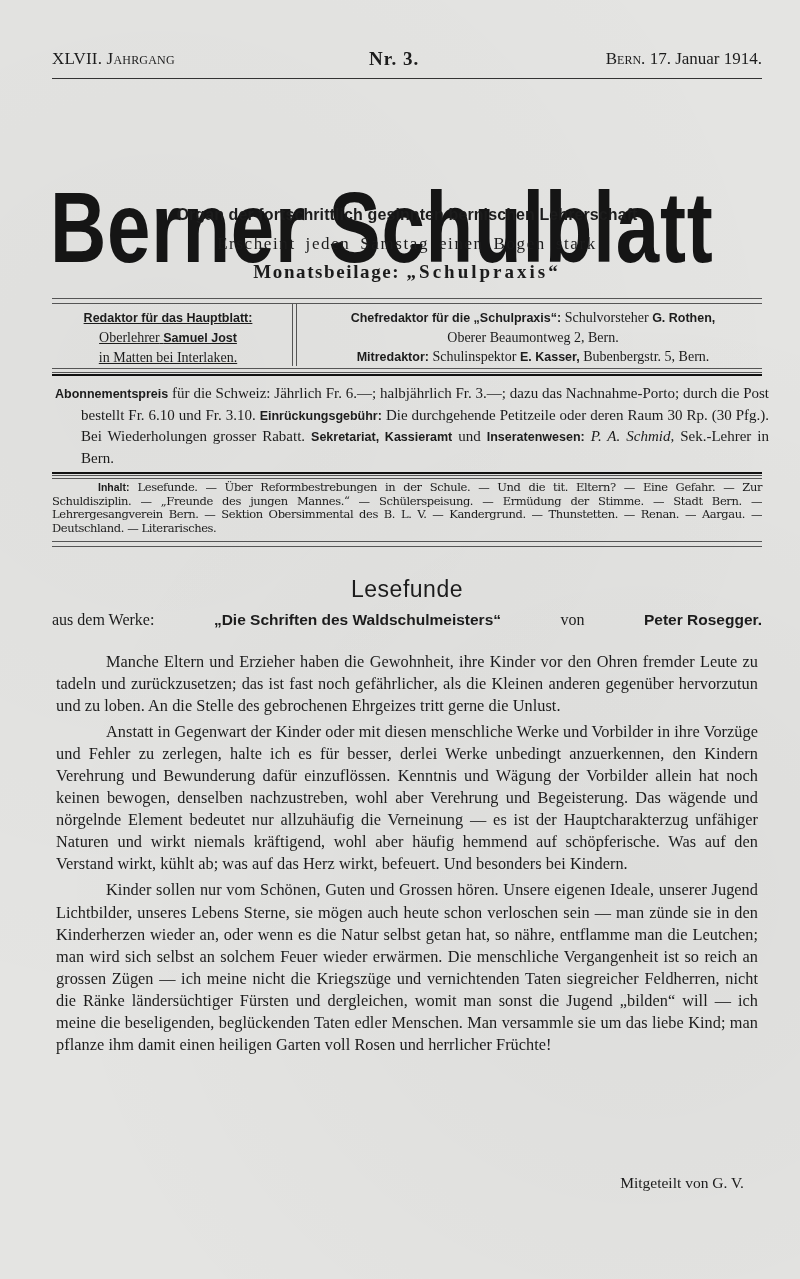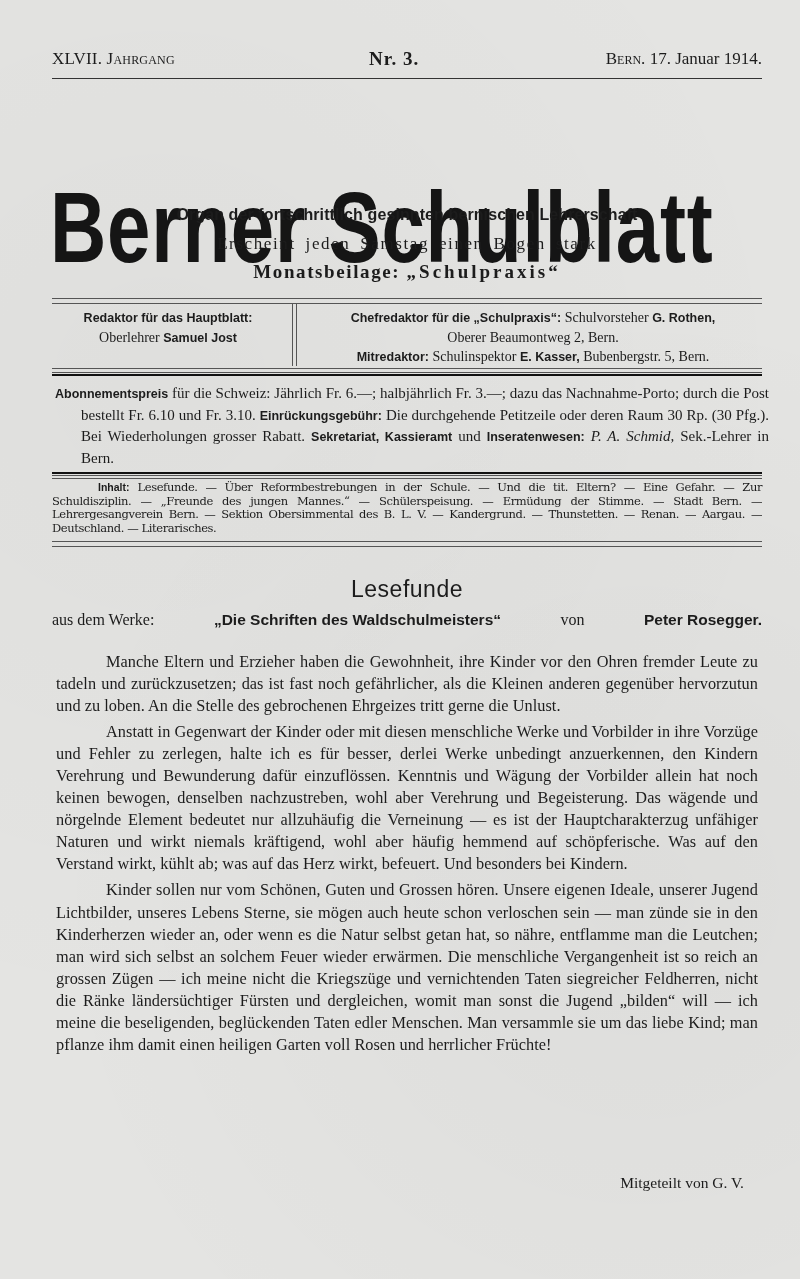--- a/index.html
+++ b/index.html
@@ -50,21 +50,21 @@
     font-weight: bold; font-size: 19px; line-height: 26px; letter-spacing: 1.6px;
   }
   .subtitle3 .spaced { letter-spacing: 3px; margin-top: 12px; }
 
   .dbl-rule { position: absolute; left: 0; width: 710px; height: 4px; border-top: 1px solid #555; border-bottom: 1px solid #555; }
   .thick-rule { position: absolute; left: 0; width: 710px; height: 0; border-top: 2.5px solid #111; }
 
   .editors { position: absolute; top: 308px; left: 0; width: 710px; height: 58px; }
   .editors .col-left {
     position: absolute; left: 0; top: 0; width: 232px; text-align: center;
-    font-size: 14px; line-height: 19px;
+    font-size: 14px; line-height: 19px; text-decoration: underline;
   }
   .editors .divider { position: absolute; left: 240px; top: -4px; height: 62px; width: 3px; border-left: 1px solid #555; border-right: 1px solid #555; }
   .editors .col-right {
     position: absolute; left: 252px; top: 0; width: 458px; text-align: center;
     font-size: 14px; line-height: 19px;
   }
   .sans-b { font-family: "Liberation Sans", "DejaVu Sans", sans-serif; font-weight: bold; font-size: 12.5px; }
   .sans-bc { font-family: "Liberation Sans", "DejaVu Sans", sans-serif; font-weight: bold; font-size: 12.5px; }
 
   .subscription {
@@ -133,20 +133,21 @@
 
   <div class="dbl-rule" style="top:298px;"></div>
 
   <div class="editors">
     <div class="col-left">
       <div><span class="sans-bc">Redaktor für das Hauptblatt:</span></div>
       <div>
         <span>Oberlehrer</span>
         <span class="sans-b">Samuel Jost</span>
       </div>
+      <div>in Matten bei Interlaken.</div>
     </div>
     <div class="divider"></div>
     <div class="col-right">
       <div>
         <span class="sans-bc">Chefredaktor für die „Schulpraxis“:</span>
         <span>Schulvorsteher</span>
         <span class="sans-b">G. Rothen,</span>
       </div>
       <div>Oberer Beaumontweg 2, Bern.</div>
       <div>

